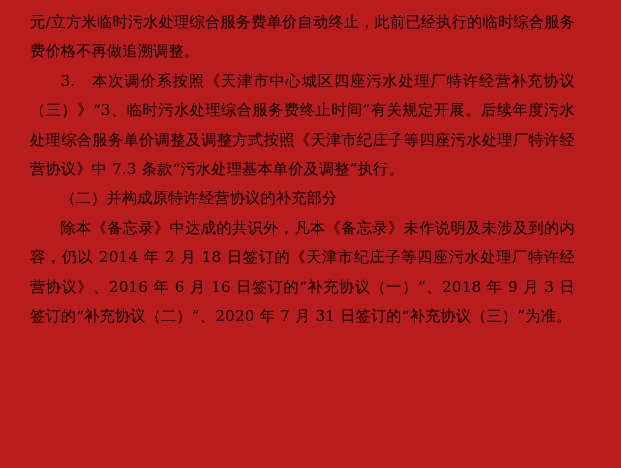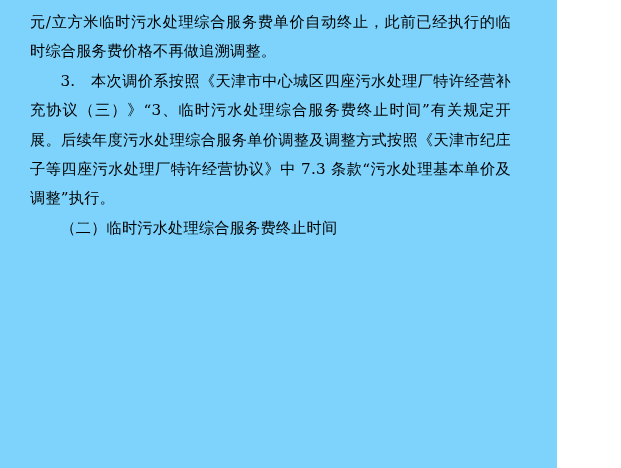--- a/index.html
+++ b/index.html
@@ -9,25 +9,25 @@
   }
   body {
     width: 621px;
     height: 468px;
     overflow: hidden;
     font-family: "DejaVu Serif", "Liberation Serif", serif;
     color: #000000;
   }
   .page {
     position: relative;
-    width: 557px;
+    width: 621px;
     height: 468px;
     box-sizing: border-box;
     padding: 8px 46px 0 30px;
-    background: #7dd3fc;
+    background: #b91c1c;
   }
   .para {
     font-size: 15.2px;
     line-height: 29.4px;
     text-align: justify;
     text-justify: inter-ideograph;
     margin: 0;
     letter-spacing: 0.2px;
   }
   .para + .para {
@@ -39,14 +39,15 @@
   .gap-top {
     margin-top: 8px;
   }
 </style>
 </head>
 <body>
 
 <div class="page">
   <p class="para">元/立方米临时污水处理综合服务费单价自动终止，此前已经执行的临时综合服务费价格不再做追溯调整。</p>
   <p class="para indent gap-top">3.　本次调价系按照《天津市中心城区四座污水处理厂特许经营补充协议（三）》“3、临时污水处理综合服务费终止时间”有关规定开展。后续年度污水处理综合服务单价调整及调整方式按照《天津市纪庄子等四座污水处理厂特许经营协议》中 7.3 条款“污水处理基本单价及调整”执行。</p>
-  <p class="para indent gap-top">（二）临时污水处理综合服务费终止时间</p>
+  <p class="para indent gap-top">（二）并构成原特许经营协议的补充部分</p>
+  <p class="para indent gap-top">除本《备忘录》中达成的共识外，凡本《备忘录》未作说明及未涉及到的内容，仍以 2014 年 2 月 18 日签订的《天津市纪庄子等四座污水处理厂特许经营协议》、2016 年 6 月 16 日签订的“补充协议（一）”、2018 年 9 月 3 日签订的“补充协议（二）”、2020 年 7 月 31 日签订的“补充协议（三）”为准。</p>
 </div>
 
 </body></html>

